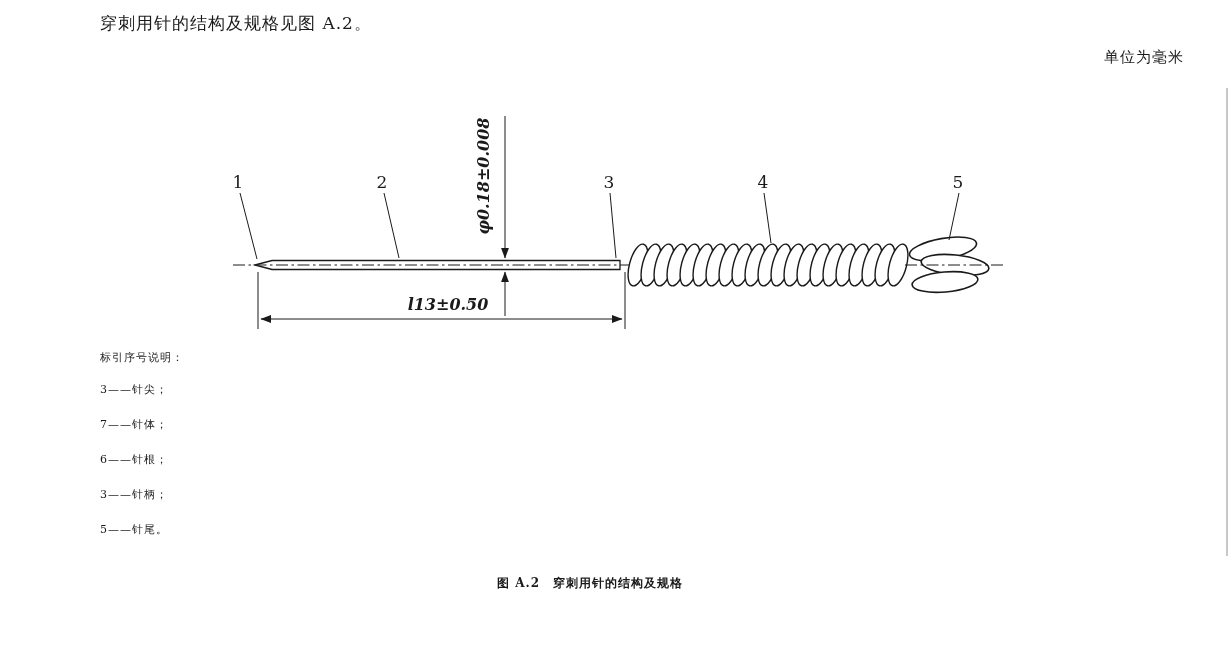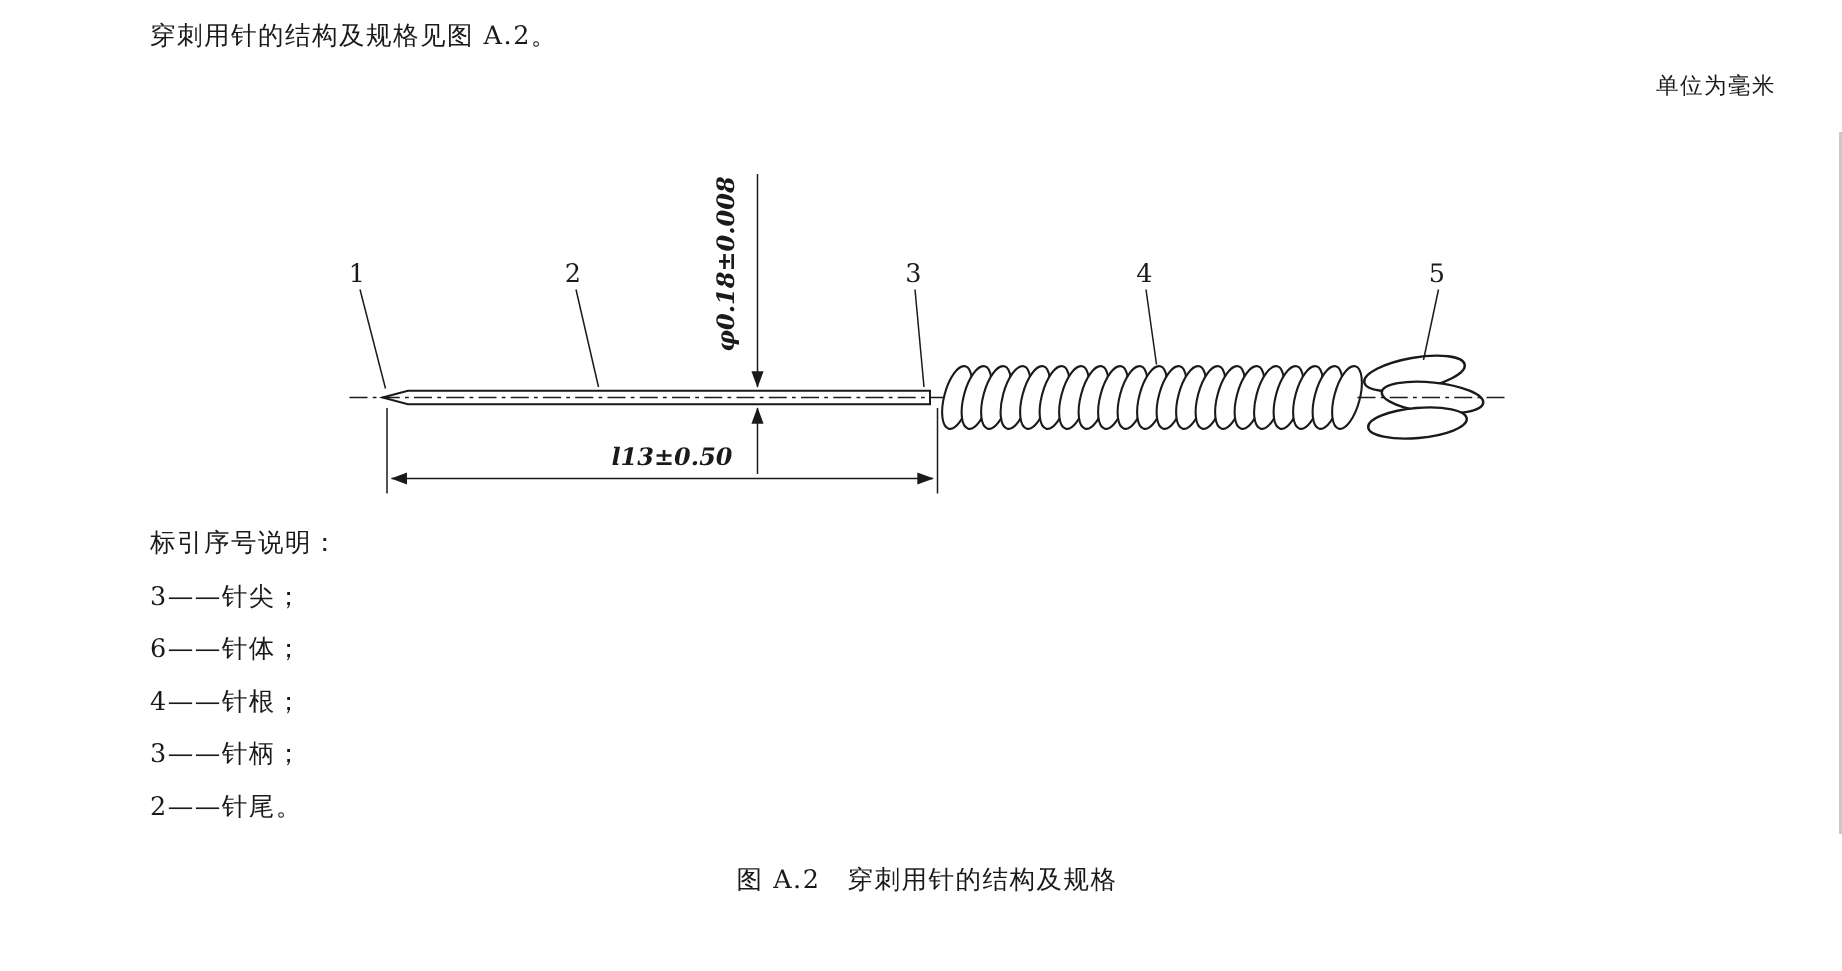--- a/index.html
+++ b/index.html
@@ -31,28 +31,28 @@
     position:absolute;left:0;top:90px;width:1228px;height:260px;
   }
   .figure-svg text{
     font-family:"DejaVu Serif","Liberation Serif",serif;
     fill:#1a1a1a;
   }
   .part-label{font-size:17px;}
   .dim-text{font-size:16px;font-style:italic;font-weight:600;}
   .legend{
     position:absolute;left:100px;top:350px;
-    font-size:17px;letter-spacing:1px;
+    font-size:11px;letter-spacing:1px;
   }
   .legend-title{margin-bottom:15px;}
   .legend-item{margin-bottom:15px;line-height:20px;}
   .figure-caption{
     position:absolute;left:0;top:575px;width:1180px;
     text-align:center;
-    font-size:17px;font-weight:400;letter-spacing:1px;margin-left:28px;
+    font-size:12px;font-weight:700;letter-spacing:1px;
   }
   .drawing-fill{stroke:#1a1a1a;stroke-width:1.3;fill:#ffffff;}
   .centerline{stroke:#1a1a1a;stroke-width:1;fill:none;stroke-dasharray:12 3.5 2.5 3.5;}
   .thinline{stroke:#1a1a1a;stroke-width:1;fill:none;}
   #coil-group ellipse{stroke:#1a1a1a;stroke-width:1.4;fill:#ffffff;}
   #tail-group ellipse{stroke:#1a1a1a;stroke-width:1.6;fill:#ffffff;}
 </style>
 </head>
 <body>
 
@@ -123,22 +123,22 @@
 
     <path class="thinline" d="M258,272 V329"></path>
     <path class="thinline" d="M625,272 V329"></path>
     <path class="thinline" d="M261,319 H622" marker-start="url(#arr)" marker-end="url(#arr)"></path>
     <text class="dim-text" x="448" y="310" text-anchor="middle">l13±0.50</text>
   </svg>
 
   <div class="legend">
     <div class="legend-title">标引序号说明：</div>
     <div class="legend-item">3——针尖；</div>
-    <div class="legend-item">6——针体；</div>
-    <div class="legend-item">4——针根；</div>
+    <div class="legend-item">7——针体；</div>
+    <div class="legend-item">6——针根；</div>
     <div class="legend-item">3——针柄；</div>
-    <div class="legend-item">2——针尾。</div>
+    <div class="legend-item">5——针尾。</div>
   </div>
 
   <div class="figure-caption">图 A.2　穿刺用针的结构及规格</div>
 
   <div class="page-edge-right"></div>
 </div>
 
 </body></html>

